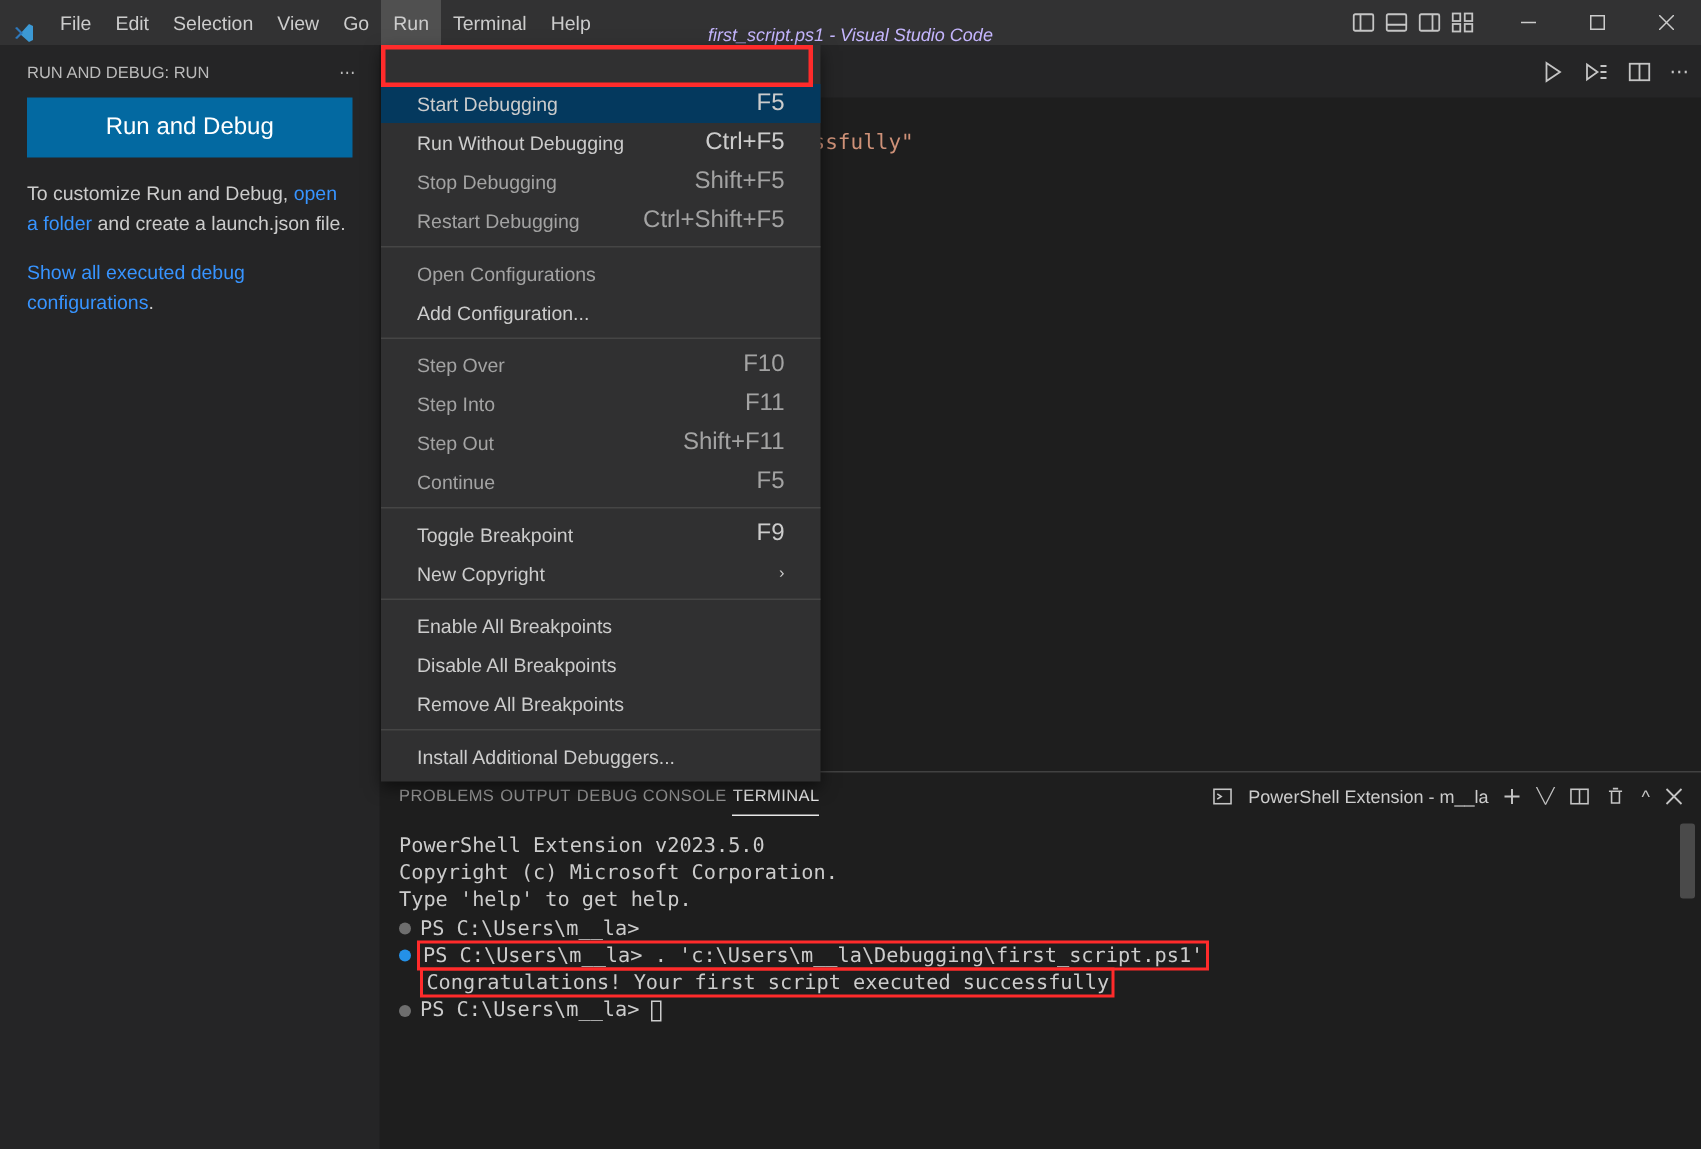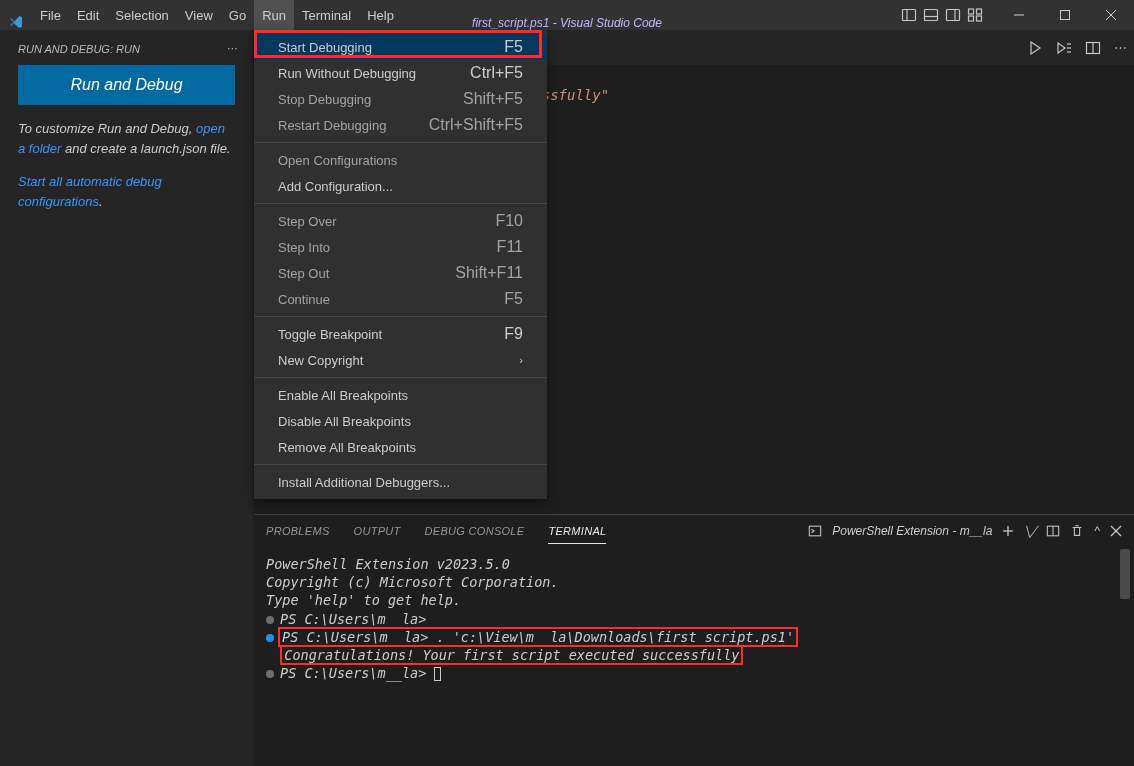--- a/index.html
+++ b/index.html
@@ -39,21 +39,21 @@
     width:22px; height:30px;
     display:flex; align-items:center; justify-content:center;
     cursor:pointer;
   }
   .win-btn {
     width:46px; height:30px;
     display:flex; align-items:center; justify-content:center;
     cursor:pointer;
   }
   
-  .main { display:flex; height:calc(100% - 30px);font-style:italic; }
+  .main { display:flex; height:calc(100% - 30px); }
   .side-panel {
     width:254px; background:#252526;
     padding:10px 0 0 0;
     border-right:1px solid #1e1e1e;
   }
   .side-header {
     display:flex; align-items:center;
     padding:2px 8px 10px 18px;
     font-size:11px; color:#bbbbbb;
     text-transform:uppercase;
@@ -99,21 +99,21 @@
     z-index:100;
     padding:4px 0;
   }
   .dd-item {
     display:flex; align-items:center;
     height:26px; padding:0 24px;
     color:#cccccc; font-size:13px;
     cursor:pointer; position:relative;
   }
   .dd-item.disabled { color:#a3a3a3; cursor:default; }
-  .dd-item.highlight { background:#04395e; }
+  .dd-item.highlight { background:#04395e;margin-top:22px; }
   .dd-item .shortcut { margin-left:auto; font-size:16px; }
   .dd-item .sub-arrow {
     margin-left:auto; font-size:11px;
   }
   .dd-sep { height:1px; background:#454545; margin:4px 0; }
   .dd-highlight-box {
     position:absolute; top:30px; left:254px;
     width:288px; height:28px;
     border:3px solid #ff2b2b;
     z-index:101; pointer-events:none;
@@ -121,21 +121,21 @@
 
   
   .bottom-panel {
     height:252px;
     border-top:1px solid #414141;
     display:flex; flex-direction:column;
     background:#1e1e1e;
   }
   .panel-tabs {
     height:32px; display:flex; align-items:center;
-    padding:0 12px; gap:24px;
+    padding:0 12px; gap:4px;
   }
   .panel-tab {
     font-size:11px; color:#969696;
     padding:6px 0; cursor:pointer;
     letter-spacing:0.3px;
   }
   .panel-tab.active {
     color:#e7e7e7; border-bottom:1px solid #e7e7e7;
   }
   .panel-right {
@@ -317,21 +317,21 @@
     <div class="side-header">
       <span style="text-transform:uppercase">Run and Debug: Run</span>
       <span class="dots">⋯</span>
     </div>
     <div class="run-debug-btn">Run and Debug</div>
     <div class="side-text">
       <p>
         <span>To customize Run and Debug, </span><a href="#">open a folder</a><span> and create a launch.json file.</span>
       </p>
       <p>
-        <a href="#">Start all automatic debug configurations</a><span>.</span>
+        <a href="#">Show all executed debug configurations</a><span>.</span>
       </p>
     </div>
   </div>
 
   <div class="editor-col">
     <div class="tab-row">
       <div class="tab-actions">
         <span>
             <svg width="16" height="16" viewBox="0 0 16 16">
               <path d="M4 2 L13 8 L4 14 Z" fill="none" stroke="#c5c5c5" stroke-width="1.2"></path>
@@ -400,20 +400,20 @@
             </span>
         </div>
       </div>
       <div class="terminal-body">
         <div class="term-line">PowerShell Extension v2023.5.0</div>
         <div class="term-line">Copyright (c) Microsoft Corporation.</div>
         <div class="term-line"></div>
         <div class="term-line">Type 'help' to get help.</div>
         <div class="term-line"></div>
         <div class="term-line circ-grey"><span>PS C:\Users\m__la&gt;</span></div>
-        <div class="term-line circ-blue"><span class="red-box"><span>PS C:\Users\m__la&gt; . </span><span>'c:\View\m__la\Downloads\first_script.ps1'</span></span></div>
+        <div class="term-line circ-blue"><span class="red-box"><span>PS C:\Users\m__la&gt; . </span><span>'c:\Users\m__la\Debugging\first_script.ps1'</span></span></div>
         <div class="term-line">  <span class="red-box">Congratulations! Your first script executed successfully</span></div>
         <div class="term-line circ-grey"><span>PS C:\Users\m__la&gt; </span><span class="cursor-box"></span></div>
         <div class="term-scroll"></div>
       </div>
     </div>
   </div>
 </div>
 
 </body></html>

